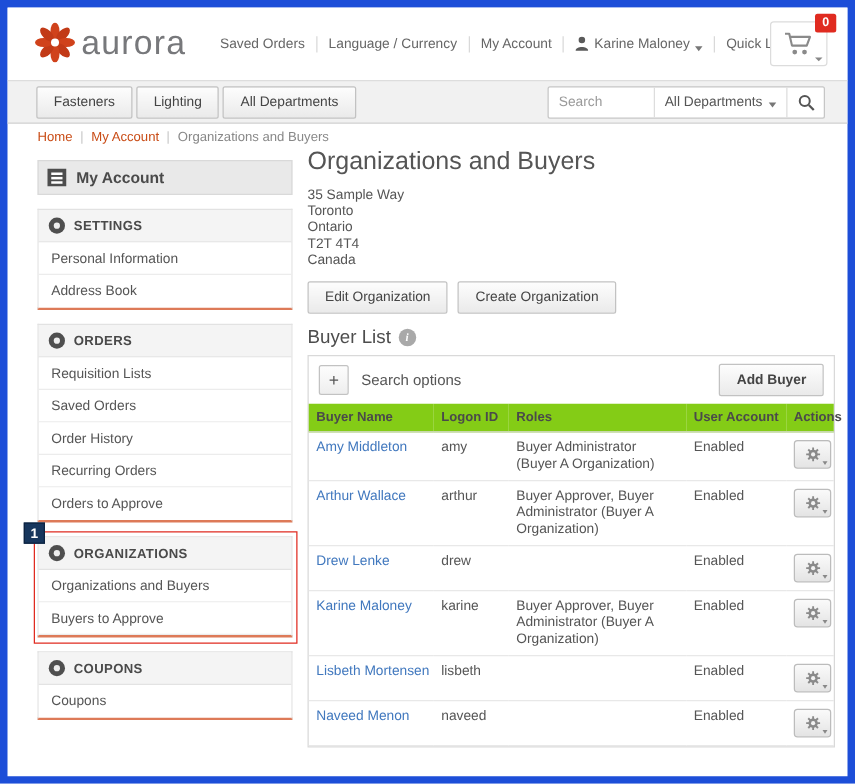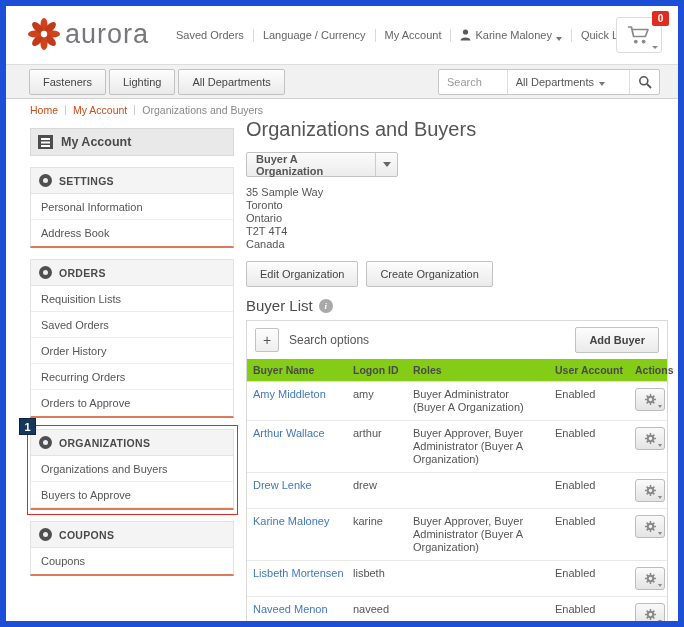--- a/index.html
+++ b/index.html
@@ -16,21 +16,21 @@
   .tri-sm { width:0; height:0; border-left:3px solid transparent; border-right:3px solid transparent; border-top:4px solid #777; display:inline-block; margin-left:4px; position:relative; top:4px; }
   .nav-item { cursor:pointer; display:inline-flex; align-items:center; }
   .cart { position:absolute; right:16px; top:11px; width:46px; height:36px; border:1px solid #dcdcdc; border-radius:3px; background:#fff; display:flex; align-items:center; justify-content:center; cursor:pointer; }
   .cart-badge { position:absolute; top:-7px; right:-8px; min-width:17px; height:15px; background:#e02b20; color:#fff; font-size:10px; font-weight:bold; text-align:center; line-height:15px; border-radius:2px; padding:0 3px; }
   .cart .tri-xs { position:absolute; right:3px; bottom:3px; width:0; height:0; border-left:3px solid transparent; border-right:3px solid transparent; border-top:3.5px solid #888; }
 
   
   .navbar { position:absolute; left:0; top:58px; width:100%; height:35px; background:#f1f1f1; border-top:1px solid #ddd; border-bottom:1px solid #d2d2d2; }
   .navbar-left { position:absolute; left:23px; top:4px; display:flex; gap:3px;align-items:center; }
   .btn { height:26px; padding:0 13px; background:linear-gradient(#fdfdfd,#eaeaea); border:1px solid #c2c2c2; border-radius:2px; font-size:11px; color:#444; display:inline-flex; align-items:center; cursor:pointer; white-space:nowrap; }
-  .search-box { position:absolute; right:18px; top:4px; height:26px; width:222px; background:#fff; border:1px solid #c6c6c6; border-radius:2px; display:flex; align-items:center;gap:16px; }
+  .search-box { position:absolute; right:18px; top:4px; height:26px; width:222px; background:#fff; border:1px solid #c6c6c6; border-radius:2px; display:flex; align-items:center; }
   .search-input { border:0; outline:0; flex:1; min-width:0; font-size:11px; padding:0 8px; color:#555; background:transparent; font-family:"Liberation Sans", sans-serif; }
   .search-input::placeholder { color:#9a9a9a; }
   .search-scope { display:flex; align-items:center; gap:5px; font-size:11px; color:#555; padding:0 8px; border-left:1px solid #ddd; height:100%; cursor:pointer; white-space:nowrap; }
   .search-btn { width:30px; height:100%; border-left:1px solid #ddd; display:flex; align-items:center; justify-content:center; cursor:pointer; }
 
   
   .breadcrumb { position:absolute; left:24px; top:98px; font-size:10.5px; color:#888; display:flex; align-items:center; }
   .crumb-link { color:#c94c16; cursor:pointer; }
   .bc-sep { display:inline-block; width:1px; height:10px; background:#ccc; margin:0 7px; }
 
@@ -201,26 +201,20 @@
         <span class="sb-icon"></span>
         <span>COUPONS</span>
       </div>
       <div class="sb-item">Coupons</div>
     </div>
   </aside>
 
   <main class="main">
     <h1 class="page-title">Organizations and Buyers</h1>
 
-    <div class="org-select">
-      <span class="lbl">Buyer A Organization</span>
-      <span class="dd">
-          <span class="tri"></span>
-        </span>
-    </div>
 
     <div class="address">
       <div>35 Sample Way</div>
       <div>Toronto</div>
       <div>Ontario</div>
       <div>T2T 4T4</div>
       <div>Canada</div>
     </div>
 
     <div class="org-buttons">

